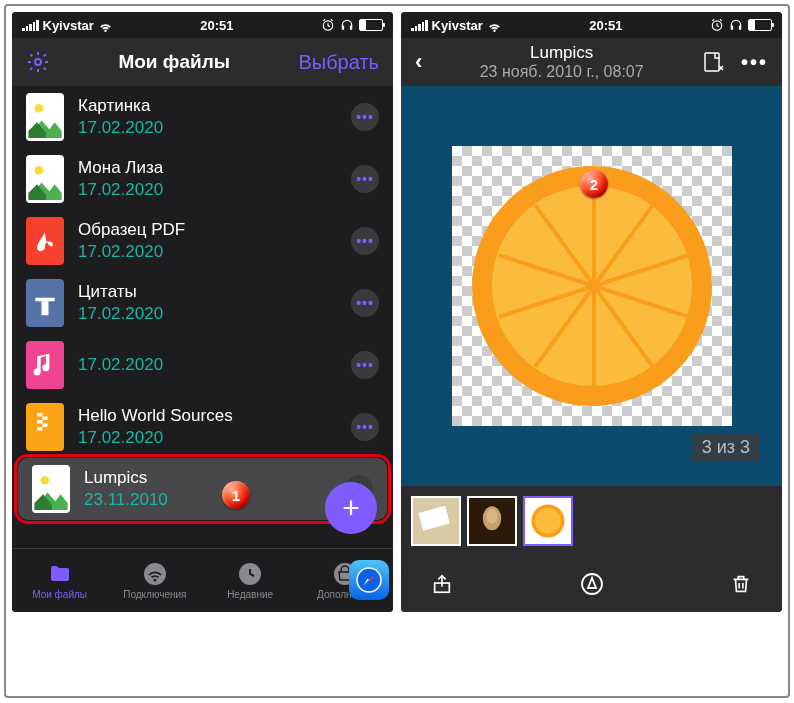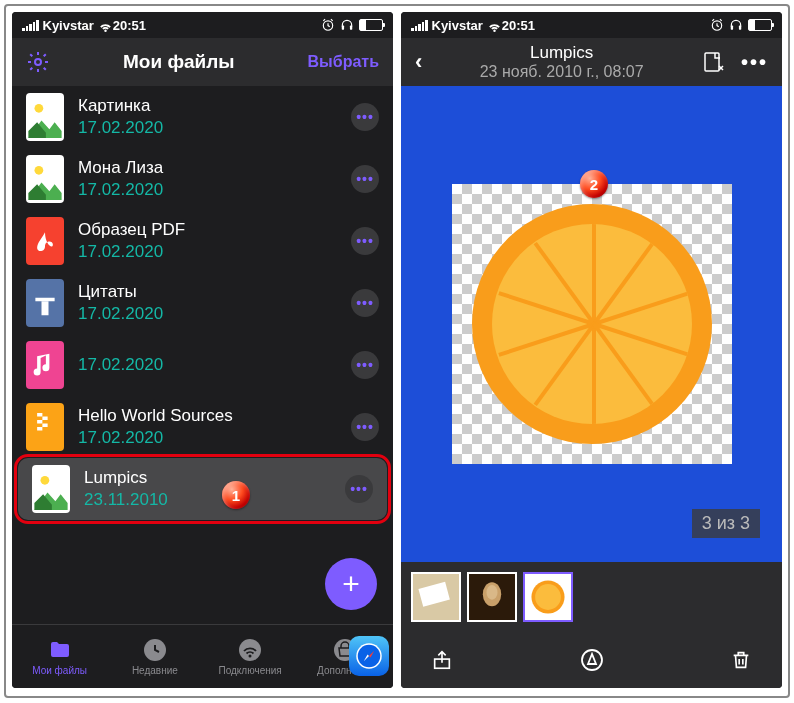--- a/index.html
+++ b/index.html
@@ -1,32 +1,32 @@
 <!DOCTYPE html>
 <html><head>
 <meta charset="utf-8">
 <style>
   * { margin:0; padding:0; box-sizing:border-box; }
   body { background:#fff; font-family:-apple-system,Helvetica,Arial,sans-serif; width:794px; height:703px; position:relative; }
   .frame { border:2px solid #888; border-radius:4px; padding:6px; width:786px; height:694px; margin:4px; display:flex; gap:8px; }
-  .phone { width:384px; height:676px; background:#1d1d1f; border-radius:4px; display:flex; flex-direction:column; overflow:hidden; position:relative; }
+  .phone { width:384px; height:600px; background:#1d1d1f; border-radius:4px; display:flex; flex-direction:column; overflow:hidden; position:relative; }
   .statusbar { height:26px; background:#1d1d1f; color:#fff; display:flex; align-items:center; justify-content:space-between; padding:0 10px; font-size:13px; font-weight:600; }
   .sb-left,.sb-right { display:flex; align-items:center; gap:4px; }
-  .sb-center { flex:1; text-align:left; }
+  .sb-center { flex:1; text-align:center; }
   .sig-bars { display:flex; gap:1px; align-items:flex-end; height:11px; }
   .sig-bars span { width:2.5px; background:#fff; display:block; }
   .sig-bars span:nth-child(1){height:3px}.sig-bars span:nth-child(2){height:5px}.sig-bars span:nth-child(3){height:7px}.sig-bars span:nth-child(4){height:9px}.sig-bars span:nth-child(5){height:11px}
   .wifi-icon { width:15px; height:15px; }
   .battery { width:24px; height:12px; border:1.5px solid #fff; border-radius:2px; position:relative; }
   .battery:after { content:''; position:absolute; right:-3px; top:3px; width:2px; height:4px; background:#fff; border-radius:0 1px 1px 0; }
   .battery-fill { height:100%; width:25%; background:#fff; }
   .topbar1 { height:48px; background:#2c2c2e; display:flex; align-items:center; padding:0 14px; }
   .gear { width:24px; height:24px; color:#7e5cff; }
   .title1 { flex:1; text-align:center; color:#fff; font-size:19px; font-weight:600; }
-  .select-btn { color:#7e5cff; font-size:16px; font-weight:700; }
+  .select-btn { color:#7e5cff; font-size:20px; font-weight:400; }
   .file-list { flex:1; overflow:hidden; }
   .file-item { height:62px; display:flex; align-items:center; padding:0 14px; gap:14px; }
   .file-icon { width:38px; height:48px; border-radius:4px; display:flex; align-items:center; justify-content:center; color:#fff; }
   .file-icon svg { width:34px; height:42px; }
   .file-icon.img { background:#fff; overflow:hidden; }
   .file-icon.pdf { background:#f6412f; }
   .file-icon.txt { background:#5573a7; }
   .file-icon.aud { background:#ef4492; }
   .file-icon.zip { background:#fca316; }
   .file-info { flex:1; display:flex; flex-direction:column; gap:2px; }
@@ -42,21 +42,21 @@
   .tab { flex:1; display:flex; flex-direction:column; align-items:center; justify-content:center; gap:3px; color:#8a8a8e; font-size:10px; }
   .tab.active { color:#7e5cff; }
   .tab .ti { width:24px; height:24px; display:flex; align-items:center; justify-content:center; }
   .safari { width:40px; height:40px; border-radius:10px; background:linear-gradient(180deg,#4fc4f7,#0962e7); display:flex; align-items:center; justify-content:center; position:absolute; right:4px; bottom:12px; }
   
   .detailbar { height:48px; background:#2c2c2e; display:flex; align-items:center; padding:0 14px; gap:8px; }
   .back { color:#fff; font-size:22px; font-weight:600; }
   .dtitle { flex:1; text-align:center; color:#fff; display:flex; flex-direction:column; }
   .dtitle-main { font-size:17px; font-weight:500; }
   .dtitle-sub { font-size:16px; color:#aaa; }
-  .viewer { flex:1; background:#1d4ed8; position:relative; display:flex; align-items:center; justify-content:center; }
+  .viewer { flex:1; background:#0c4a6e; position:relative; display:flex; align-items:center; justify-content:center; }
   .checker { width:280px; height:280px; background-color:#fff; background-image:linear-gradient(45deg,#ccc 25%,transparent 25%),linear-gradient(-45deg,#ccc 25%,transparent 25%),linear-gradient(45deg,transparent 75%,#ccc 75%),linear-gradient(-45deg,transparent 75%,#ccc 75%); background-size:20px 20px; background-position:0 0,0 10px,10px -10px,-10px 0; display:flex; align-items:center; justify-content:center; }
   .orange { width:240px; height:240px; border-radius:50%; background:#f99d1b; position:relative; display:flex; align-items:center; justify-content:center; }
   .orange-inner { width:200px; height:200px; border-radius:50%; background:#fbbc3d; position:relative; overflow:hidden; }
   .seg { position:absolute; left:50%; top:50%; width:4px; height:100px; background:#f99d1b; transform-origin:top center; }
   .counter { position:absolute; right:22px; bottom:24px; background:rgba(60,60,60,.8); color:#bbb; padding:4px 10px; font-size:18px; }
   .thumbs { height:70px; background:#2c2c2e; display:flex; align-items:center; padding:0 10px; gap:6px; }
   .thumb { width:50px; height:50px; background:#fff; border:2px solid transparent; }
   .thumb.active { border-color:#7e5cff; }
   .thumb svg,.thumb canvas{width:100%;height:100%;}
   .detail-toolbar { height:56px; background:#2c2c2e; display:flex; align-items:center; justify-content:space-between; padding:0 28px; color:#fff; }
@@ -212,35 +212,35 @@
           <div class="ti">
             <svg width="24" height="24" viewBox="0 0 24 24" fill="currentColor">
               <path d="M3 6a2 2 0 012-2h4l2 2h8a2 2 0 012 2v9a2 2 0 01-2 2H5a2 2 0 01-2-2z"></path>
             </svg>
           </div>
           <span>Мои файлы</span>
         </div>
         <div class="tab">
           <div class="ti">
             <svg width="24" height="24" viewBox="0 0 24 24" fill="currentColor">
-              <circle cx="12" cy="12" r="11"></circle>
-              <path d="M12 7v5l4 2" stroke="#1d1d1f" stroke-width="2" fill="none"></path>
-            </svg>
-          </div>
-          <span>Недавние</span>
+              <circle cx="12" cy="12" r="11" fill="currentColor"></circle>
+              <path d="M6 13a8 8 0 0112 0M8.5 15.5a5 5 0 017 0" stroke="#1d1d1f" stroke-width="1.8" fill="none"></path>
+              <circle cx="12" cy="18" r="1.5" fill="#1d1d1f"></circle>
+            </svg>
+          </div>
+          <span>Подключения</span>
         </div>
         <div class="tab">
           <div class="ti">
             <svg width="24" height="24" viewBox="0 0 24 24" fill="currentColor">
-              <circle cx="12" cy="12" r="11" fill="currentColor"></circle>
-              <path d="M6 13a8 8 0 0112 0M8.5 15.5a5 5 0 017 0" stroke="#1d1d1f" stroke-width="1.8" fill="none"></path>
-              <circle cx="12" cy="18" r="1.5" fill="#1d1d1f"></circle>
-            </svg>
-          </div>
-          <span>Подключения</span>
+              <circle cx="12" cy="12" r="11"></circle>
+              <path d="M12 7v5l4 2" stroke="#1d1d1f" stroke-width="2" fill="none"></path>
+            </svg>
+          </div>
+          <span>Недавние</span>
         </div>
         <div class="tab">
           <div class="ti">
             <svg width="24" height="24" viewBox="0 0 24 24" fill="currentColor">
               <circle cx="12" cy="12" r="11"></circle>
               <path d="M8 10V8a4 4 0 018 0v2M6 10h12l-1 8H7z" stroke="#1d1d1f" stroke-width="1.5" fill="none"></path>
             </svg>
           </div>
           <span>Дополнения</span>
         </div>

